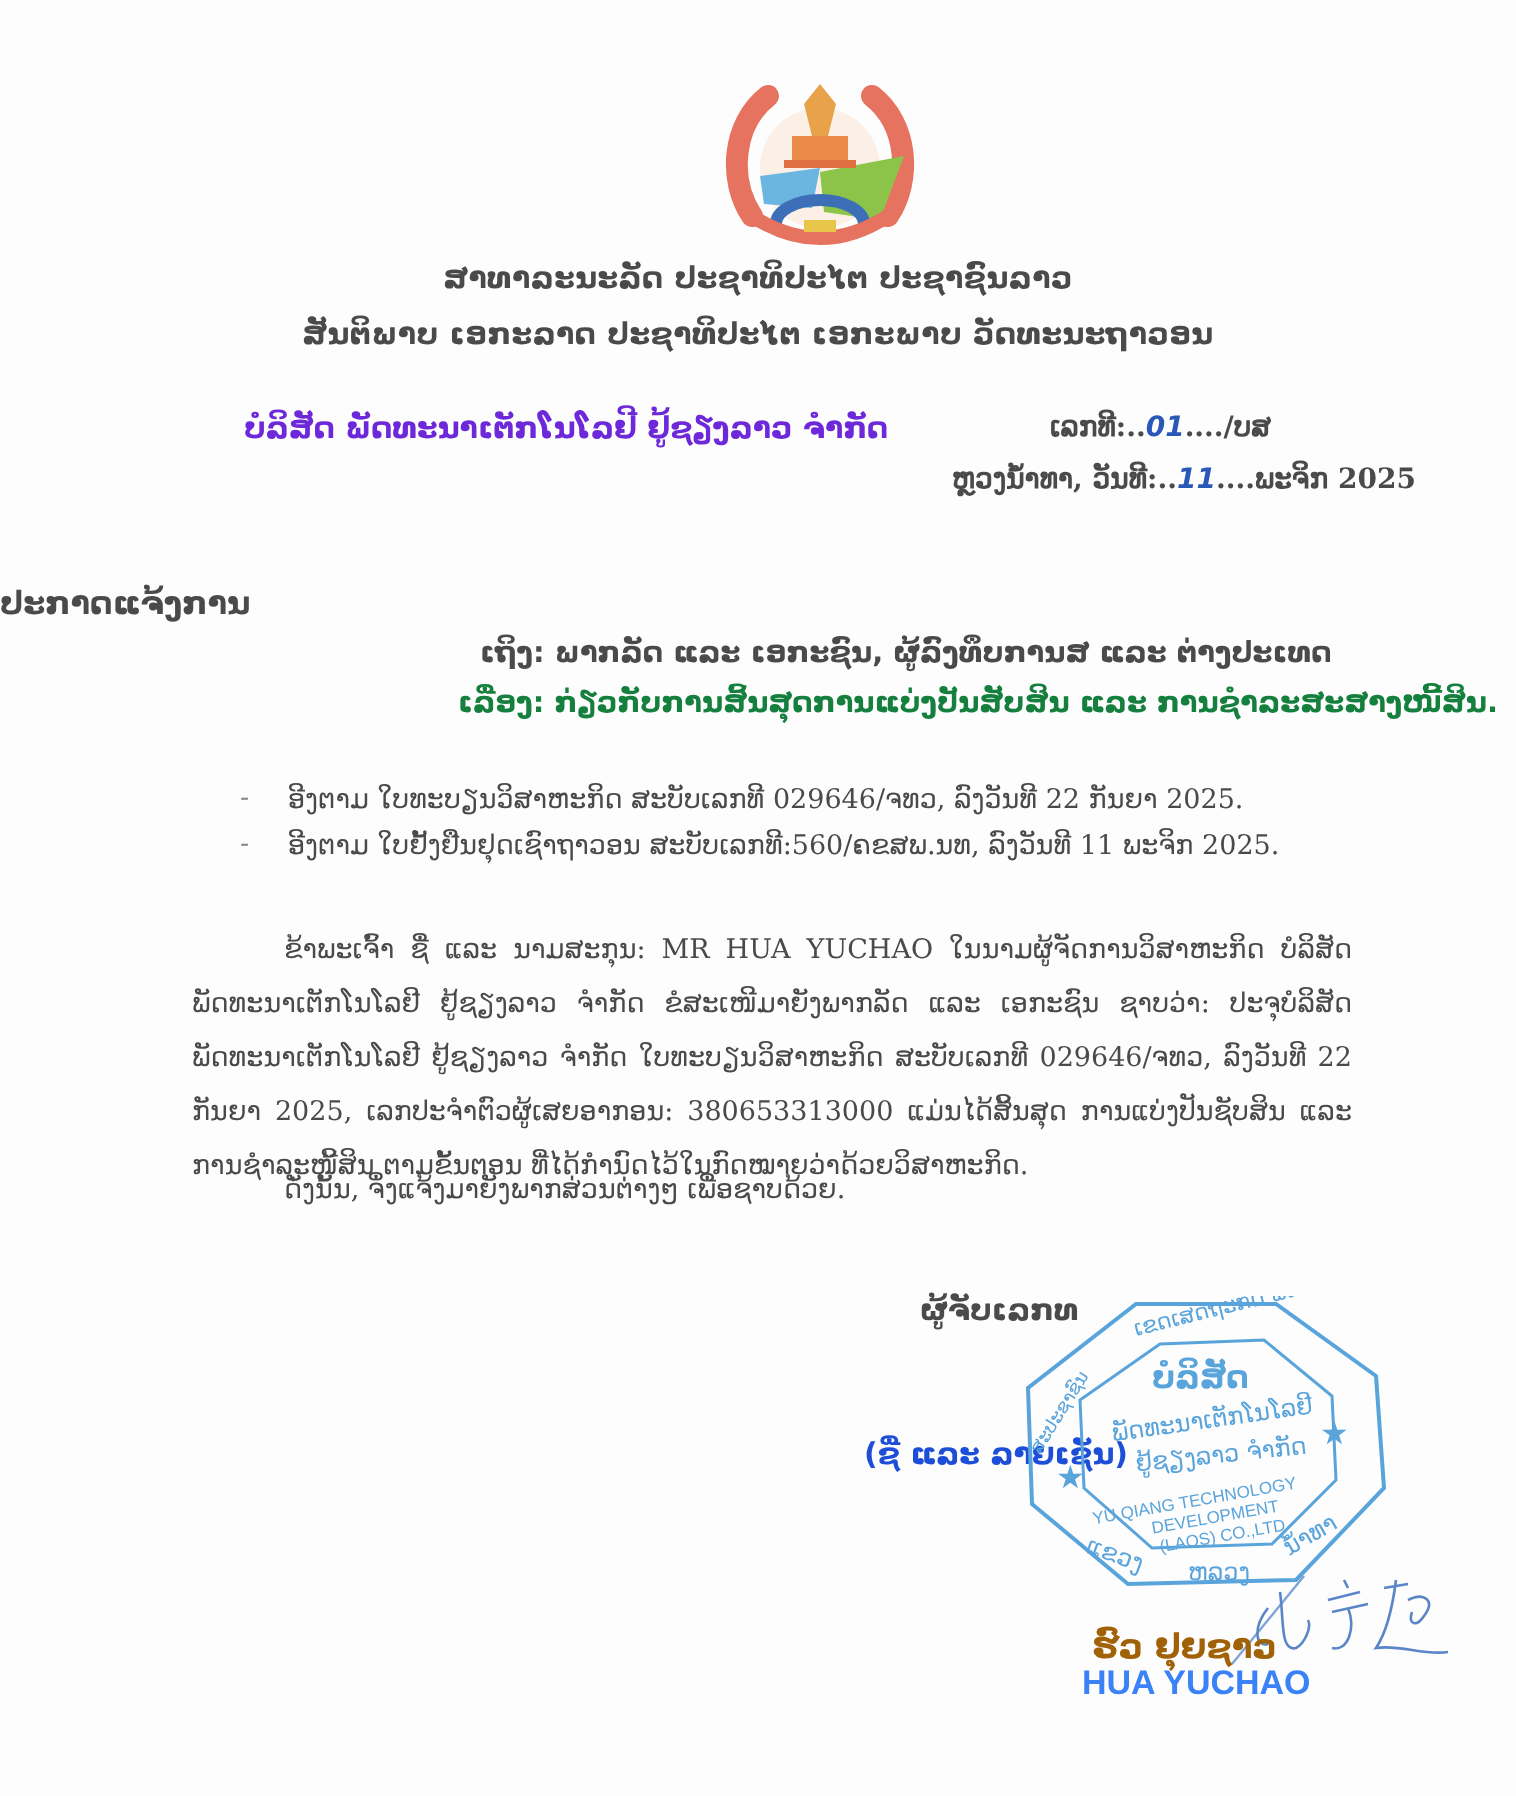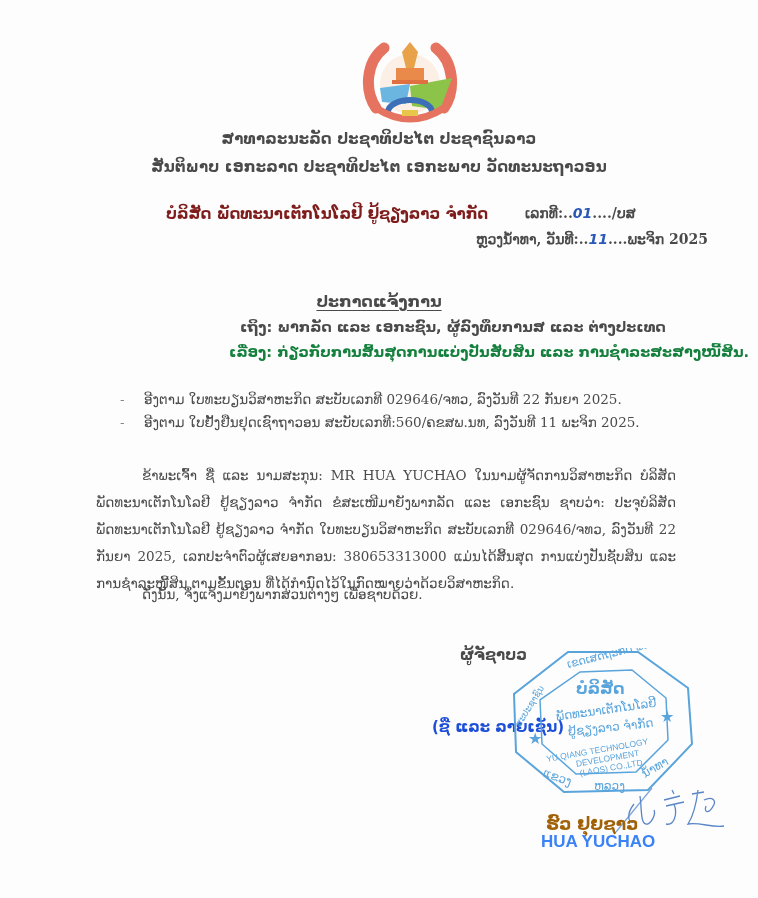--- a/index.html
+++ b/index.html
@@ -26,43 +26,42 @@
   .header-line {
     left: 0; width: 758px; text-align: center;
     font-size: 15px; font-weight: bold; color: #4a4a4a;
     letter-spacing: 0.2px;
   }
   #header-line-1 { top: 130px; }
   #header-line-2 { top: 158px; }
 
   #company-name {
     left: 122px; top: 205px;
-    font-size: 15px; font-weight: bold; color: #7f1d1d; margin-left: 44px;
+    font-size: 15px; font-weight: bold; color: #6d28d9;
   }
   #ref-number {
     left: 525px; top: 205px;
     font-size: 14px; font-weight: bold; color: #4a4a4a;
     font-family: "DejaVu Serif", serif;
   }
   #ref-date {
   left: 476px; top: 231px;
     font-size: 14px; font-weight: bold; color: #4a4a4a;
     font-family: "DejaVu Serif", serif;
   }
   .handwritten {
     color: #2a58b8;
     font-style: italic;
     font-weight: bold;
     font-family: "DejaVu Sans", sans-serif;
   }
 
   #notice-title {
-    left: 0; width: 758px; top: 292px; text-align: center;
+    left: 0; width: 758px; top: 292px; 
     font-size: 16px; font-weight: bold; color: #4a4a4a;
-    text-decoration: underline;
     text-underline-offset: 3px;
   }
   #to-line {
     left: 240px; top: 319px;
     font-size: 14.5px; font-weight: bold; color: #4a4a4a;
   }
   #subject-line {
     left: 229px; top: 344px;
     font-size: 14.5px; font-weight: bold; color: #15803d;
   }
@@ -158,21 +157,21 @@
 </div>
 <div id="ref-item-2" class="abs ref-item">
   <span class="dash">-</span>
   <span>ອີງຕາມ ໃບຢັ້ງຢືນຢຸດເຊົາຖາວອນ ສະບັບເລກທີ:560/ຄຂສພ.ນທ, ລົງວັນທີ 11 ພະຈິກ 2025.</span>
 </div>
 
 <div id="body-paragraph" class="abs"><span class="indent"></span><span>ຂ້າພະເຈົ້າ ຊື່ ແລະ ນາມສະກຸນ: MR HUA YUCHAO ໃນນາມຜູ້ຈັດການວິສາຫະກິດ ບໍລິສັດ ພັດທະນາເຕັກໂນໂລຢີ ຢູ້ຊຽງລາວ ຈຳກັດ ຂໍສະເໜີມາຍັງພາກລັດ ແລະ ເອກະຊົນ ຊາບວ່າ: ປະຈຸບໍລິສັດ ພັດທະນາເຕັກໂນໂລຢີ ຢູ້ຊຽງລາວ ຈຳກັດ ໃບທະບຽນວິສາຫະກິດ ສະບັບເລກທີ 029646/ຈທວ, ລົງວັນທີ 22 ກັນຍາ 2025, ເລກປະຈຳຕົວຜູ້ເສຍອາກອນ: 380653313000 ແມ່ນໄດ້ສິ້ນສຸດ ການແບ່ງປັນຊັບສິນ ແລະ ການຊຳລະໜີ້ສິນ ຕາມຂັ້ນຕອນ ທີ່ໄດ້ກຳນົດໄວ້ໃນກົດໝາຍວ່າດ້ວຍວິສາຫະກິດ.</span></div>
 
 <div id="closing-line" class="abs">ດັ່ງນັ້ນ,  ຈຶ່ງແຈ້ງມາຍັງພາກສ່ວນຕ່າງໆ ເພື່ອຊາບດ້ວຍ.</div>
 
-<div id="signer-title" class="abs">ຜູ້ຈັຊາບວ</div>
+<div id="signer-title" class="abs">ຜູ້ຈັບເລກທ</div>
 <div id="signer-note" class="abs">(ຊື່ ແລະ ລາຍເຊັນ)</div>
 
 <div id="company-stamp" class="abs">
   <svg width="188" height="148" viewBox="0 0 188 148">
     <polygon points="60,4 130,4 180,40 184,96 140,142 56,144 8,104 6,46" fill="none" stroke="#5aa4dc" stroke-width="2"></polygon>
     <polygon points="72,24 124,22 158,50 160,92 128,124 68,126 34,96 32,52" fill="none" stroke="#5aa4dc" stroke-width="1.5"></polygon>
     <text x="60" y="20" font-size="11" fill="#5aa4dc" font-family="DejaVu Sans, sans-serif" transform="rotate(-14 60 20)">ເຂດເສດຖະກິດ ພິເສດ</text>
     <text x="10" y="76" font-size="9" fill="#5aa4dc" font-family="DejaVu Sans, sans-serif" transform="rotate(-58 14 76)">ສະປະຊາຊົນ</text>
     <text x="68" y="46" font-size="16" font-weight="bold" fill="#5aa4dc" font-family="DejaVu Sans, sans-serif">ບໍລິສັດ</text>
     <text x="48" y="66" font-size="12" fill="#5aa4dc" font-family="DejaVu Sans, sans-serif" transform="rotate(-8 96 66)">ພັດທະນາເຕັກໂນໂລຢີ</text>

